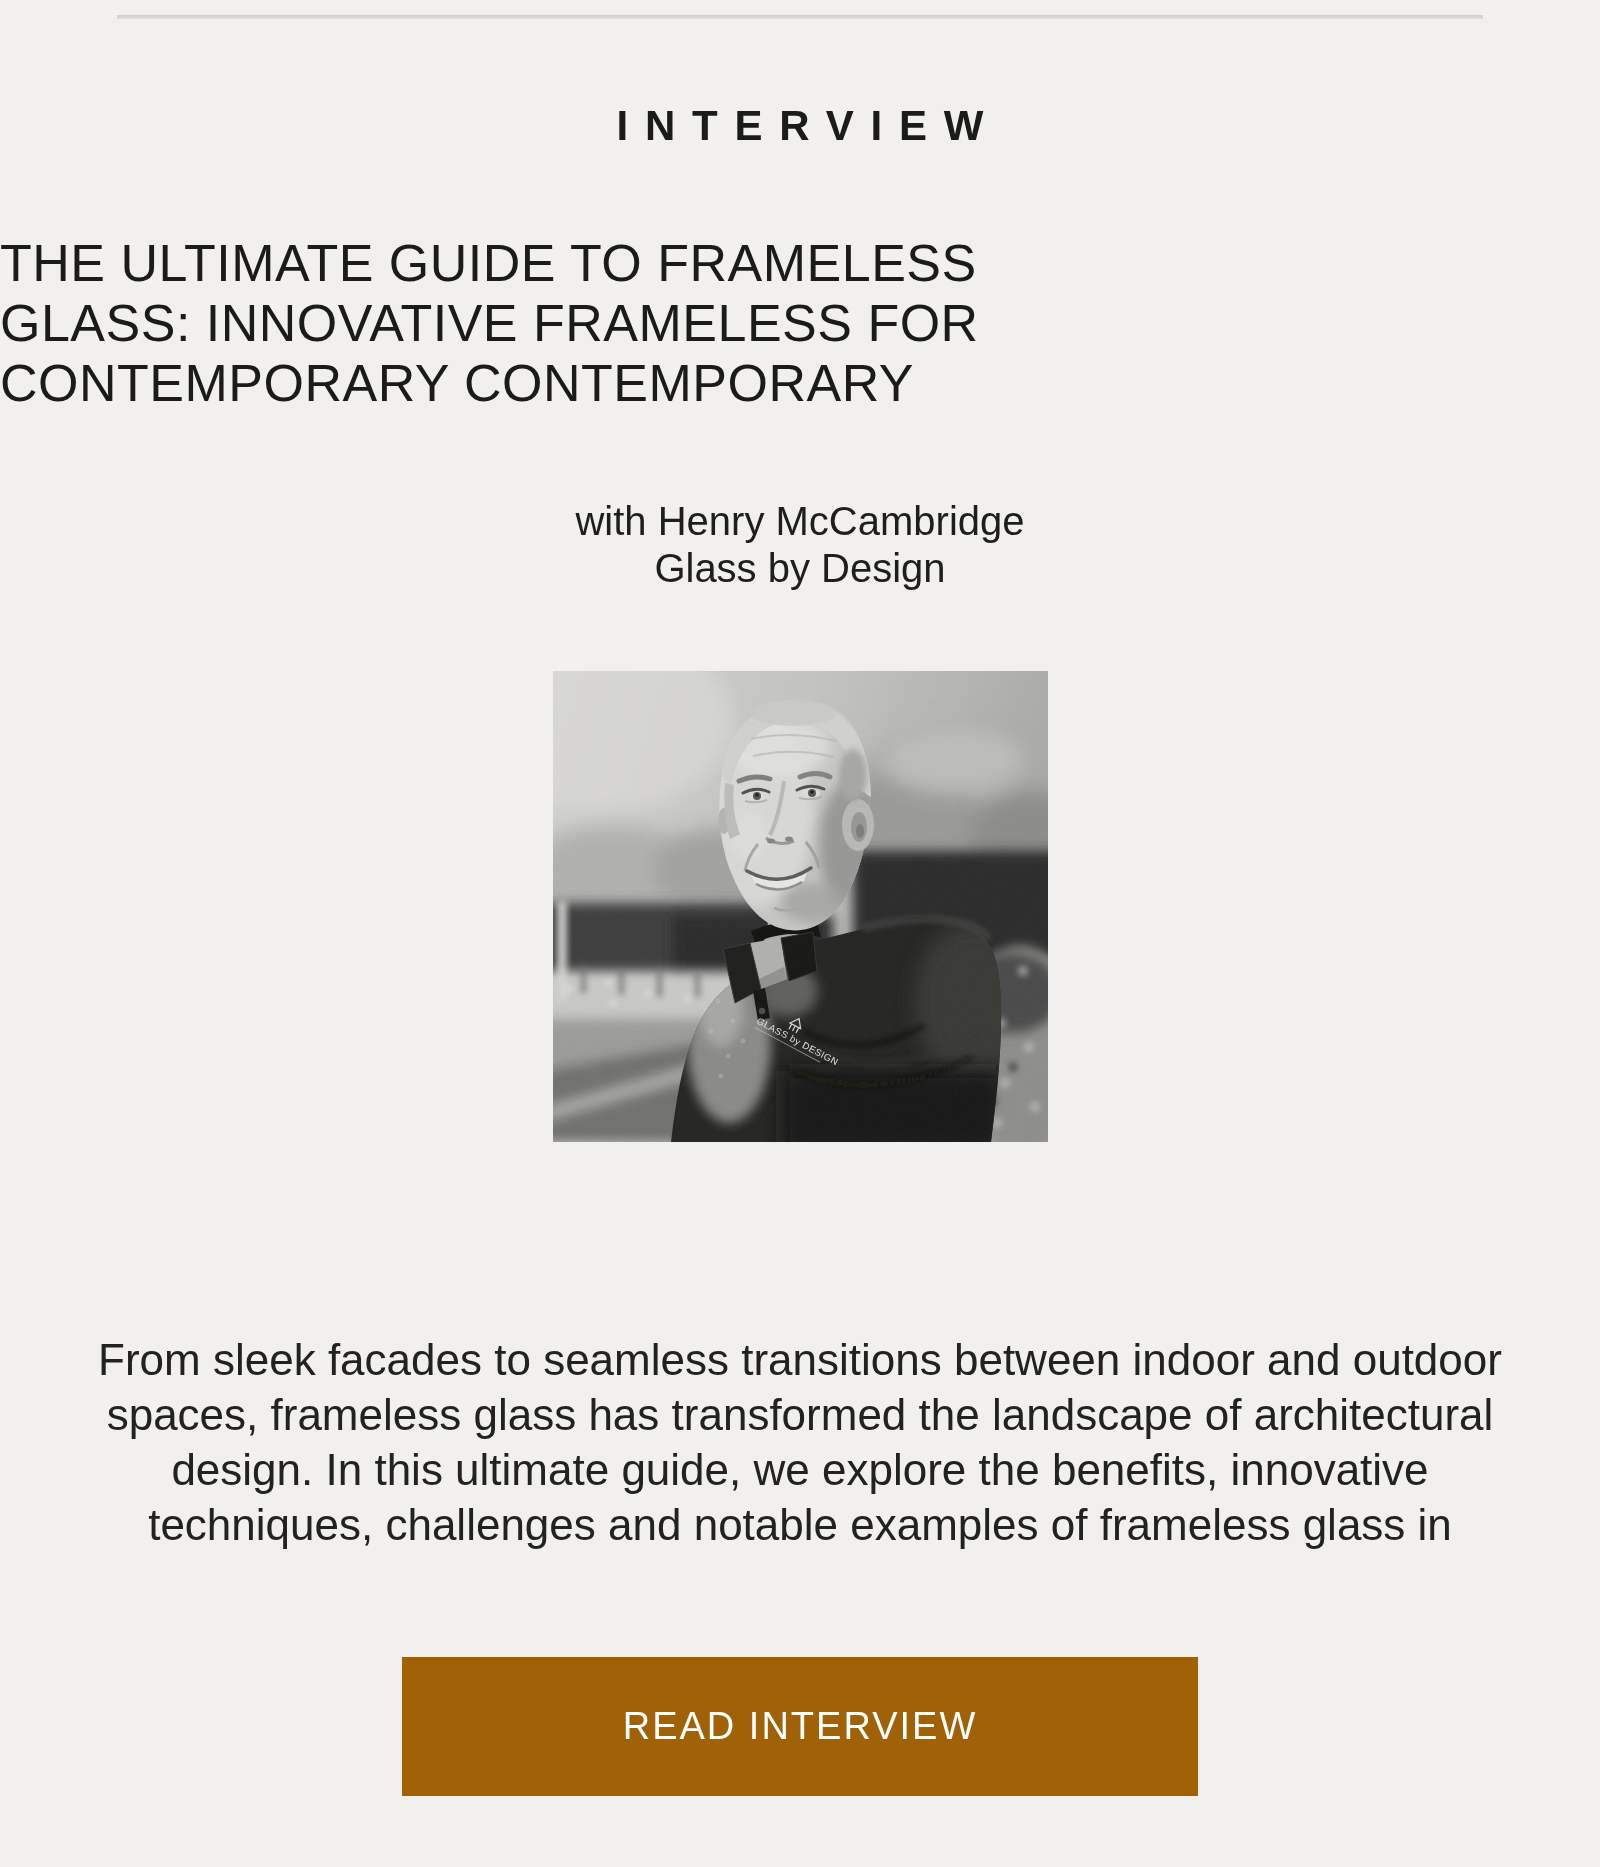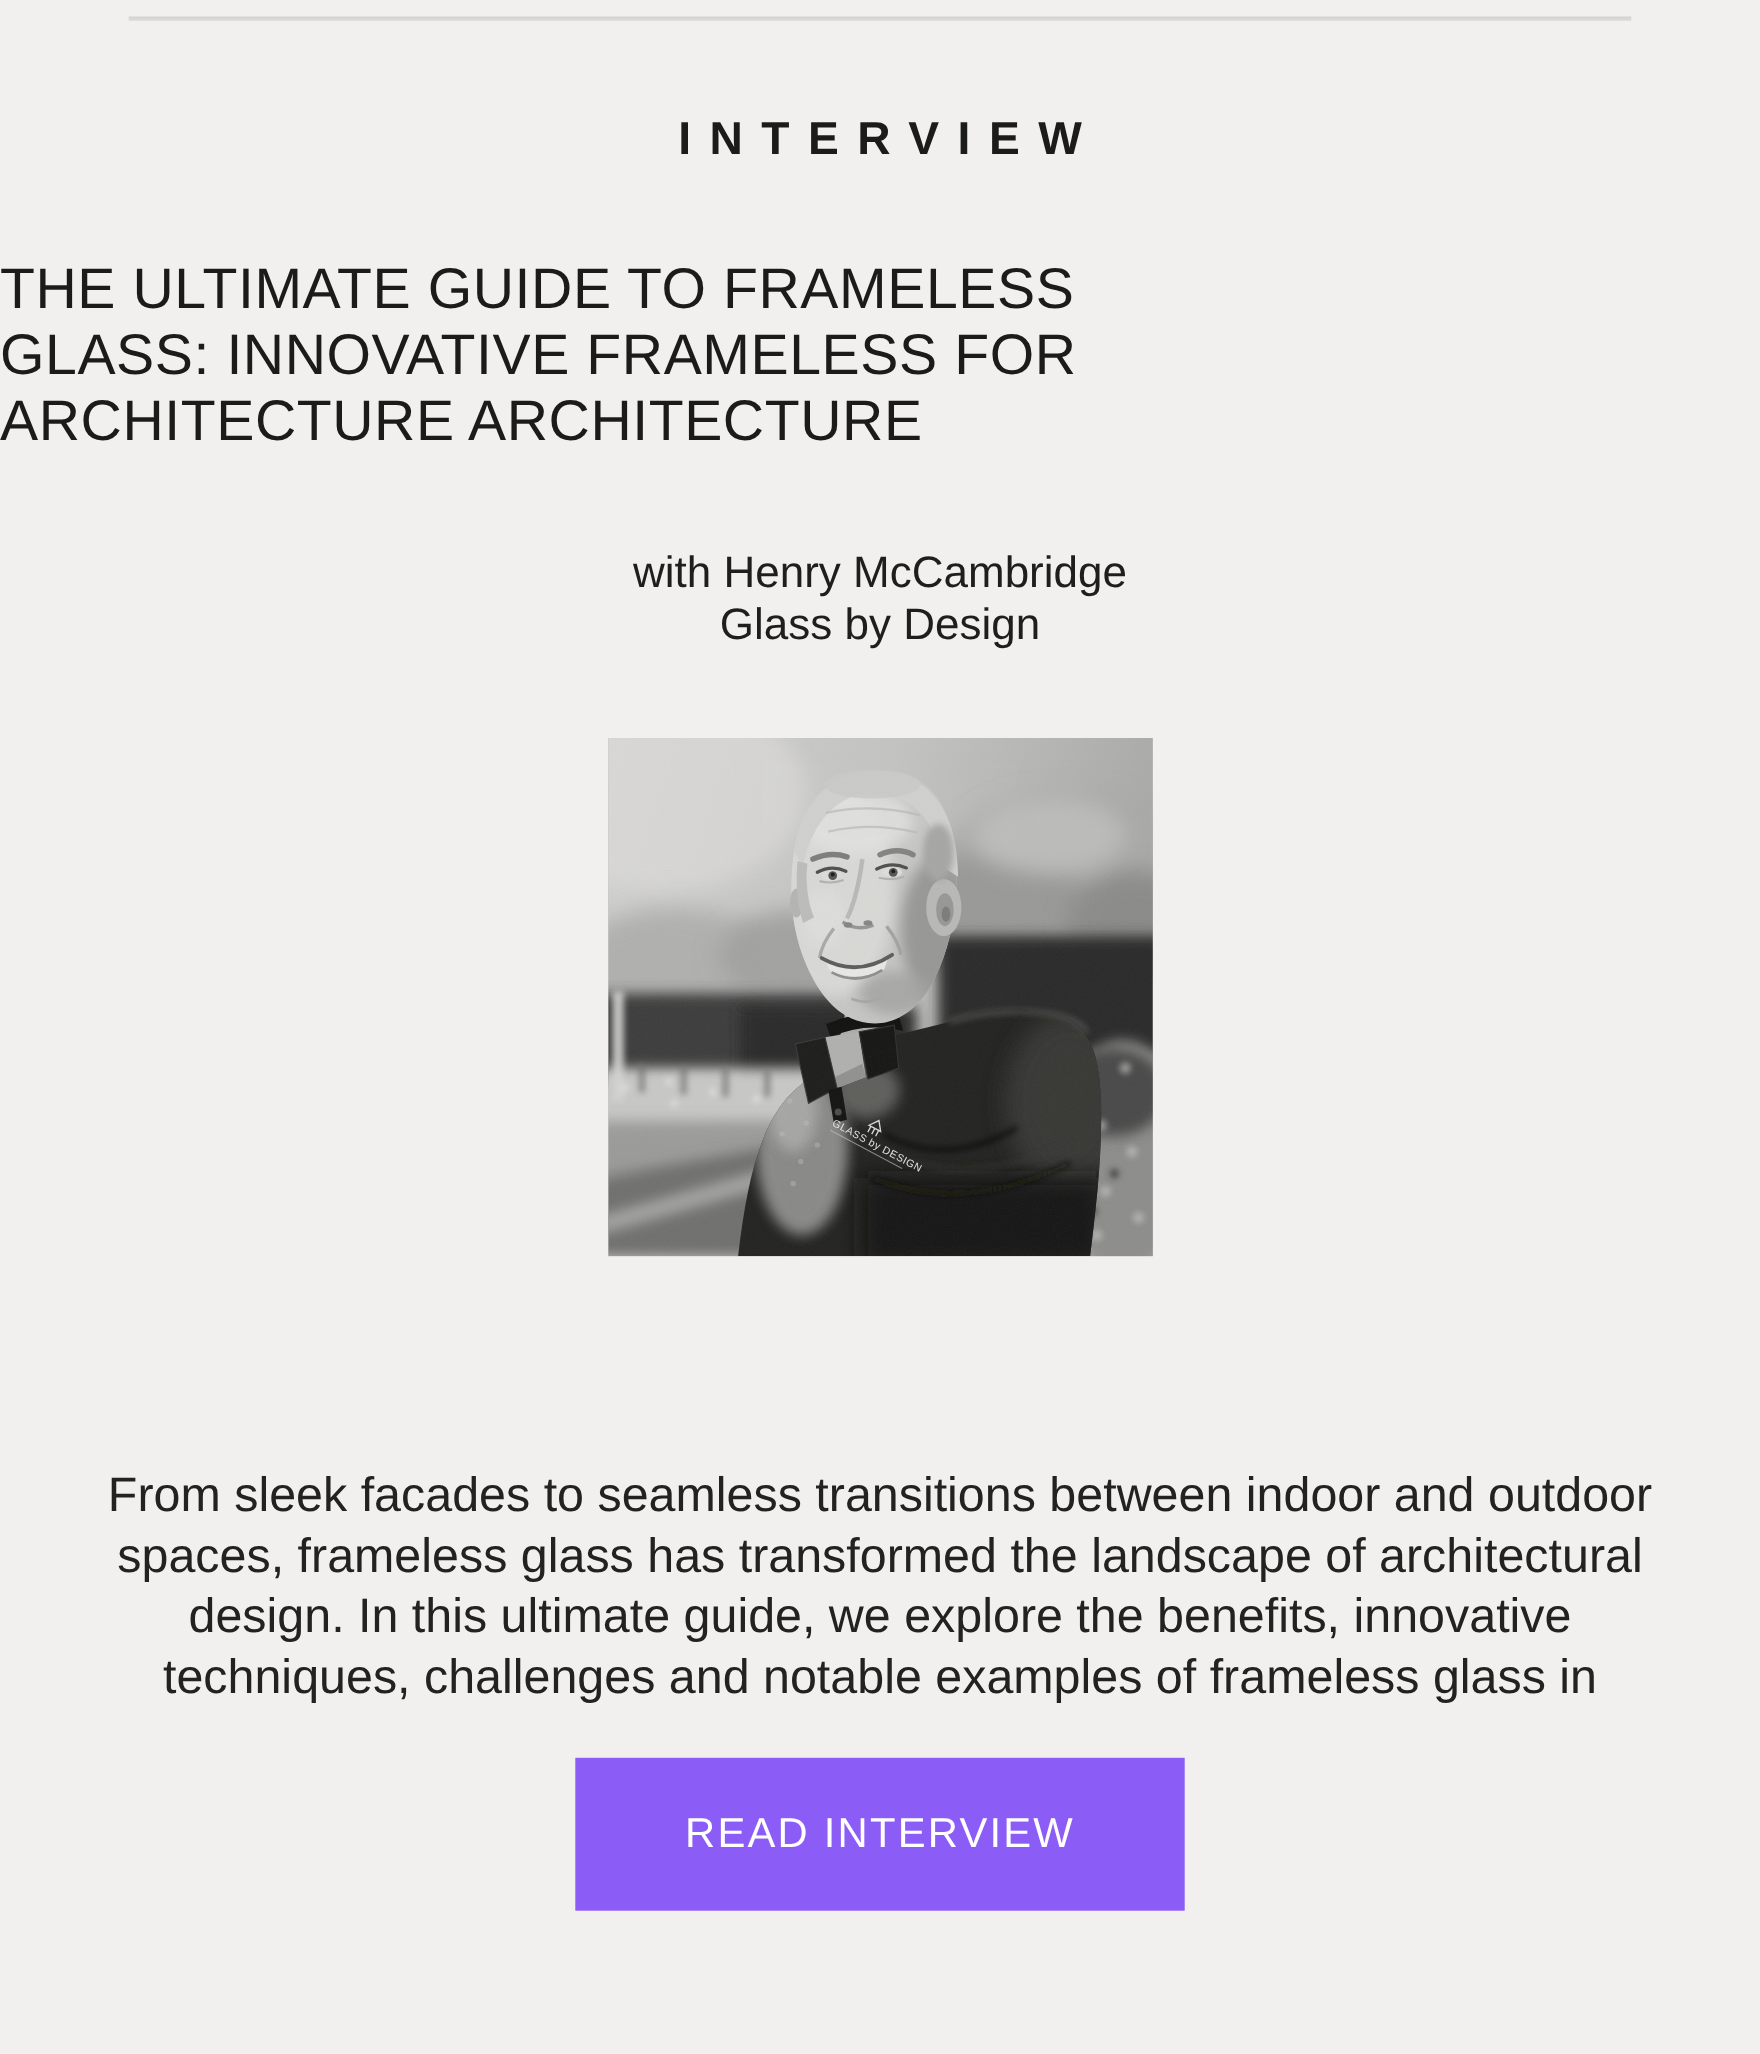--- a/index.html
+++ b/index.html
@@ -66,45 +66,45 @@
     font-size: 44px;
     line-height: 55px;
     font-weight: 400;
     color: #222220;
   }
   .intro span { display: block; white-space: nowrap; }
   .cta {
     display: flex;
     align-items: center;
     justify-content: center;
-    width: 554px;
+    width: 796px;
     height: 139px;
-    margin: 46px auto 0;
-    background: #8b5cf6;
+    margin: 105px auto 0;
+    background: #a16207;
     color: #ffffff;
     font-size: 38px;
     letter-spacing: 2px;
     font-weight: 400;
     text-decoration: none;
     cursor: pointer;
   }
 </style>
 </head>
 <body>
 
 <div class="page">
 
   <div class="divider"></div>
 
   <div class="eyebrow">INTERVIEW</div>
 
   <h1 class="title">
     <span>THE ULTIMATE GUIDE TO FRAMELESS</span>
     <span>GLASS: INNOVATIVE FRAMELESS FOR</span>
-    <span>ARCHITECTURE ARCHITECTURE</span>
+    <span>CONTEMPORARY CONTEMPORARY</span>
   </h1>
 
   <div class="subtitle">
     <div>with Henry McCambridge</div>
     <div>Glass by Design</div>
   </div>
 
   <div class="photo">
     <svg width="495" height="471" viewBox="0 0 495 471" xmlns="http://www.w3.org/2000/svg">
       <defs>

